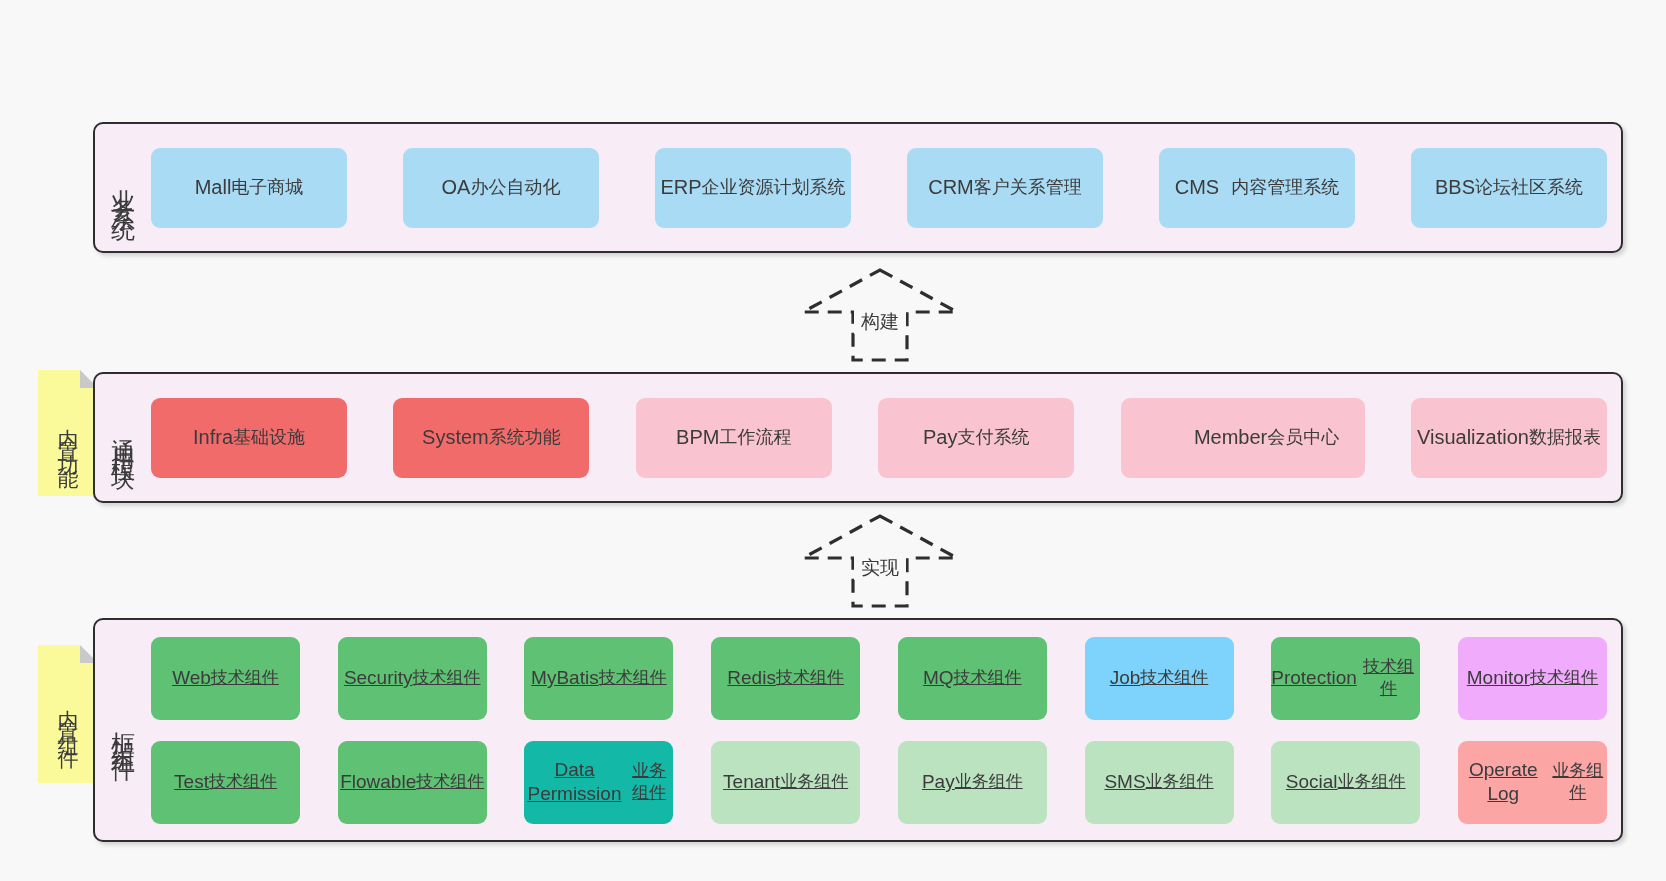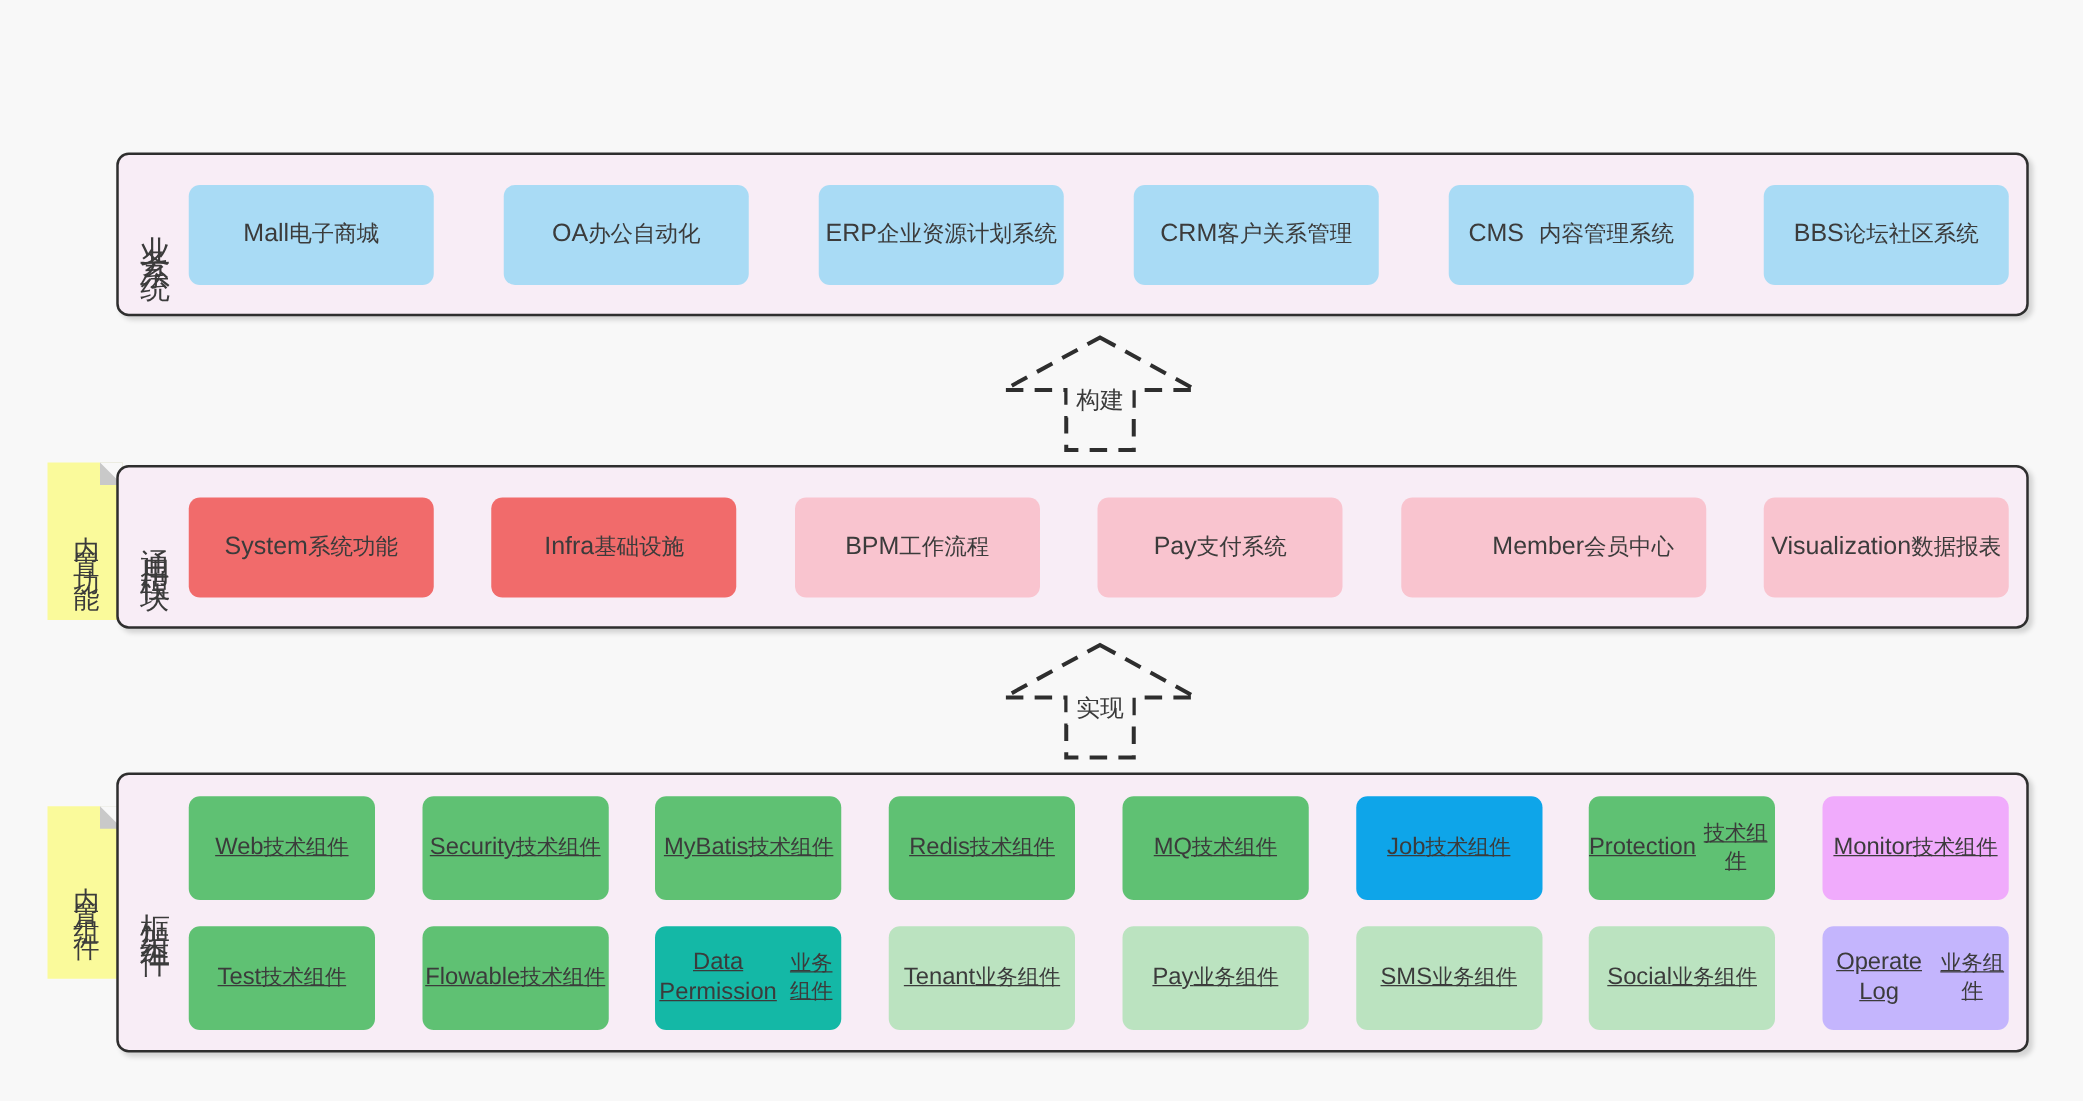--- a/index.html
+++ b/index.html
@@ -152,26 +152,26 @@
   <svg class="arrow arrow-1" viewBox="0 0 160 98">
     <polygon points="80,4 157,46 107,46 107,94 53,94 53,46 3,46"></polygon>
     <rect x="54" y="40" width="52" height="28"></rect>
     <text x="80" y="55">构建</text>
   </svg>
 
   <section class="band band-b">
     <div class="band-label">通用模块</div>
     <div class="box-area box-row">
         <div class="box" style="background: rgb(241, 107, 107);">
+          <div class="box-title">Infra</div>
+          <div class="box-sub">基础设施</div>
+        </div>
+        <div class="box" style="background: rgb(241, 107, 107);">
           <div class="box-title">System</div>
           <div class="box-sub">系统功能</div>
-        </div>
-        <div class="box" style="background: rgb(241, 107, 107);">
-          <div class="box-title">Infra</div>
-          <div class="box-sub">基础设施</div>
         </div>
         <div class="box" style="background: rgb(249, 196, 207);">
           <div class="box-title">BPM</div>
           <div class="box-sub">工作流程</div>
         </div>
         <div class="box" style="background: rgb(249, 196, 207);">
           <div class="box-title">Pay</div>
           <div class="box-sub">支付系统</div>
         </div>
         <div class="box" style="background: rgb(249, 196, 207); padding-left: 48px;">
@@ -208,21 +208,21 @@
             <div class="box-sub">技术组件</div>
           </div>
           <div class="box" style="background: rgb(95, 193, 115);">
             <div class="box-title">Redis</div>
             <div class="box-sub">技术组件</div>
           </div>
           <div class="box" style="background: rgb(95, 193, 115);">
             <div class="box-title">MQ</div>
             <div class="box-sub">技术组件</div>
           </div>
-          <div class="box" style="background: #0ea5e9;">
+          <div class="box" style="background: #7dd3fc;">
             <div class="box-title">Job</div>
             <div class="box-sub">技术组件</div>
           </div>
           <div class="box" style="background: rgb(95, 193, 115);">
             <div class="box-title">Protection</div>
             <div class="box-sub">技术组件</div>
           </div>
           <div class="box" style="background: #f0abfc;">
             <div class="box-title">Monitor</div>
             <div class="box-sub">技术组件</div>
@@ -250,21 +250,21 @@
             <div class="box-sub">业务组件</div>
           </div>
           <div class="box" style="background: rgb(187, 227, 192);">
             <div class="box-title">SMS</div>
             <div class="box-sub">业务组件</div>
           </div>
           <div class="box" style="background: rgb(187, 227, 192);">
             <div class="box-title">Social</div>
             <div class="box-sub">业务组件</div>
           </div>
-          <div class="box" style="background: #c4b5fd;">
+          <div class="box" style="background: #fca5a5;">
             <div class="box-title">Operate Log</div>
             <div class="box-sub">业务组件</div>
           </div>
         </div>
     </div>
   </section>
 
 </div>
 
 </body></html>

